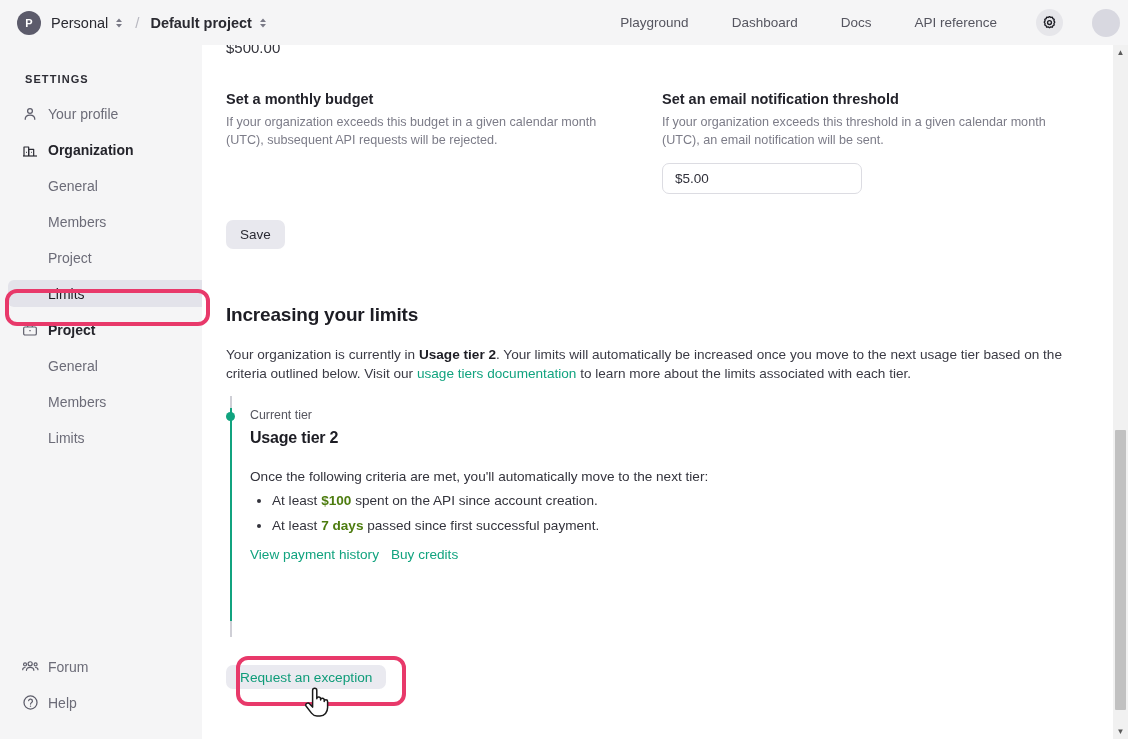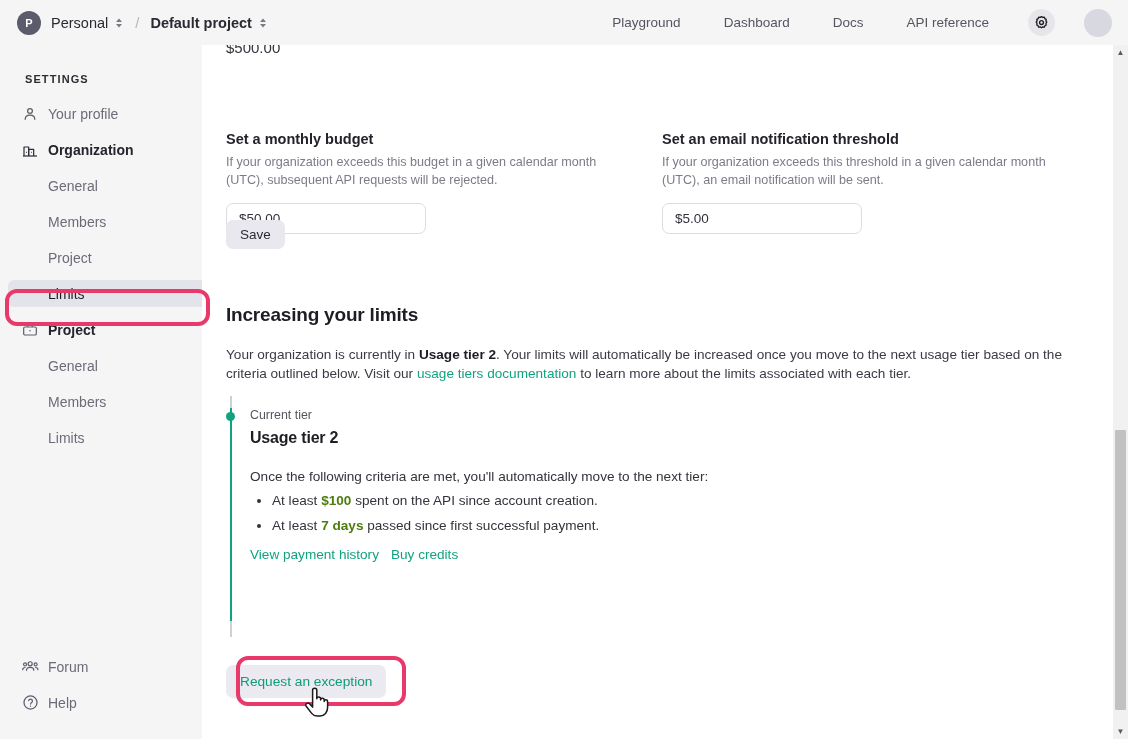--- a/index.html
+++ b/index.html
@@ -29,21 +29,21 @@
   .org-name {
     margin-left: 10px; font-size: 14.5px; color: #2a2a31; font-weight: 400;
   }
   .chev { margin-left: 6px; display: inline-flex; flex-direction: column;
           line-height: 0; color: #7a7a87; }
   .chev svg { display: block; }
   .slash { margin: 0 11px; color: #b8b8c0; font-size: 15px; }
   .proj-name { font-size: 14.5px; color: #2a2a31; font-weight: 600; }
 
   .topnav { margin-left: auto; display: flex; align-items: center;
-            padding-right: 16px; gap: 15px; }
+            padding-right: 8px; gap: 15px; }
   .topnav a {
     font-size: 13.5px; color: #55555f; text-decoration: none;
     padding: 6px 14px; white-space: nowrap;
   }
   .gear-btn {
     width: 27px; height: 27px; border-radius: 50%;
     background: #e6e6ea; margin-left: 10px;
     display: flex; align-items: center; justify-content: center;
     cursor: pointer;
   }
@@ -97,21 +97,21 @@
     font-size: 15px; color: #33333b; font-weight: 500;
   }
 
   .two-col {
     position: absolute; top: 46px; left: 24px; width: 862px;
     display: flex; gap: 0;
   }
   .col { width: 436px; }
   .col.right { width: 420px; }
   .field-title {
-    font-size: 14.5px; font-weight: bold; color: #23232b; margin-bottom: 6px; margin-top: 40px;
+    font-size: 14.5px; font-weight: bold; color: #23232b; margin-bottom: 6px;
   }
   .field-desc {
     font-size: 12.6px; line-height: 1.45; color: #7c7c88; max-width: 400px;
   }
   .txt-input {
     margin-top: 13px; width: 200px; height: 31px;
     border: 1px solid #dcdce2; border-radius: 7px;
     background: #fff; font-size: 13.5px; color: #30303a;
     padding: 0 12px; font-family: "Liberation Sans", sans-serif;
     outline: none;
@@ -166,21 +166,21 @@
   .tl-body ul { margin: 3px 0 0 0; padding-left: 22px; }
   .tl-body li { margin-top: 4px; }
   .tl-body b { font-weight: bold; color: #4d7c0f; }
   .tl-links { margin-top: 11px; font-size: 13.6px; }
   .tl-links a { color: #11a37f; text-decoration: none; cursor: pointer; }
   .tl-links a + a { margin-left: 12px; }
   .tl-node.next { margin-top: 134px; }
 
   .request-btn {
     position: absolute; top: 620px; left: 24px;
-    height: 33px; padding: 0 14px;
+    height: 24px; padding: 0 14px;
     background: #eaeaf0; border: none; border-radius: 7px;
     font-size: 13.7px; color: #0f9c79; font-weight: 500;
     cursor: pointer; font-family: "Liberation Sans", sans-serif;
   }
 
   
   .scrollbar {
     position: absolute; top: 45px; right: 0; width: 15px; height: 694px;
     background: #f1f1f1; z-index: 6;
   }
@@ -339,21 +339,20 @@
 
   <div class="main">
     <div class="content">
 
       <div class="cut-text">$500.00</div>
 
       <div class="two-col">
         <div class="col">
           <div class="field-title">Set a monthly budget</div>
           <div class="field-desc">If your organization exceeds this budget in a given calendar month (UTC), subsequent API requests will be rejected.</div>
-          <input class="txt-input" type="text" value="$50.00" style="">
         </div>
         <div class="col right">
           <div class="field-title">Set an email notification threshold</div>
           <div class="field-desc">If your organization exceeds this threshold in a given calendar month (UTC), an email notification will be sent.</div>
           <input class="txt-input" type="text" value="$5.00" style="">
         </div>
       </div>
 
       <button class="save-btn">Save</button>
 

